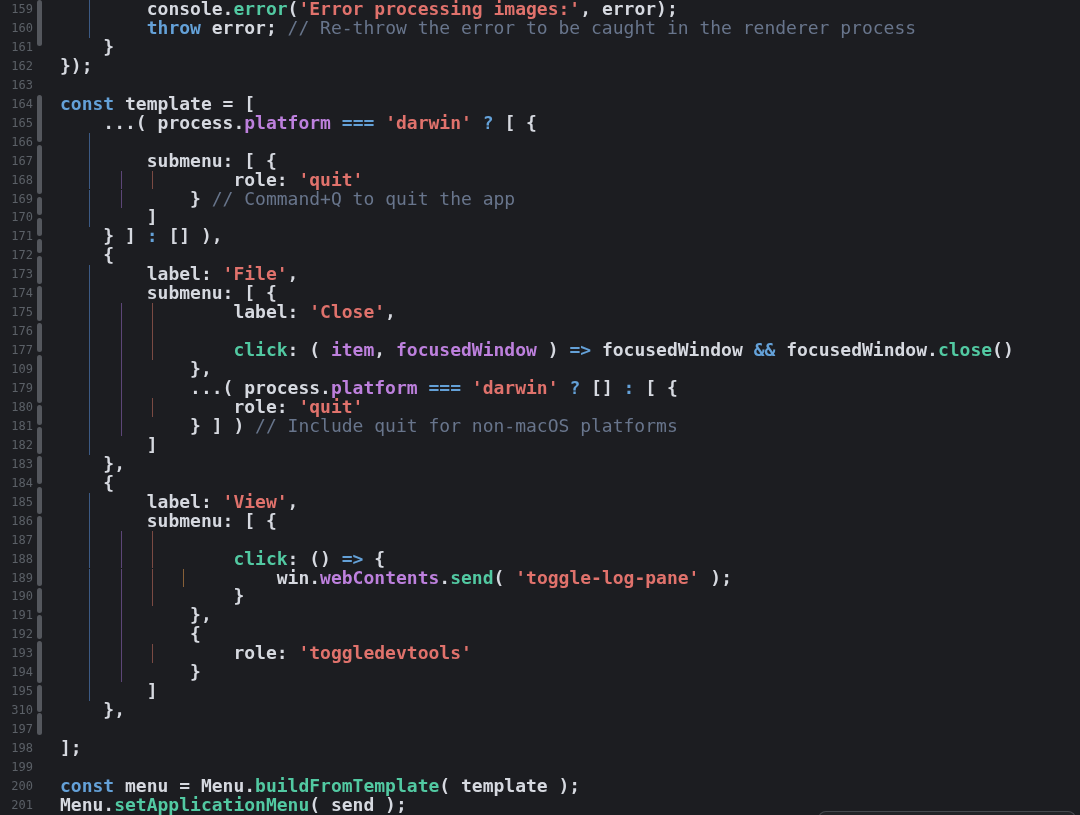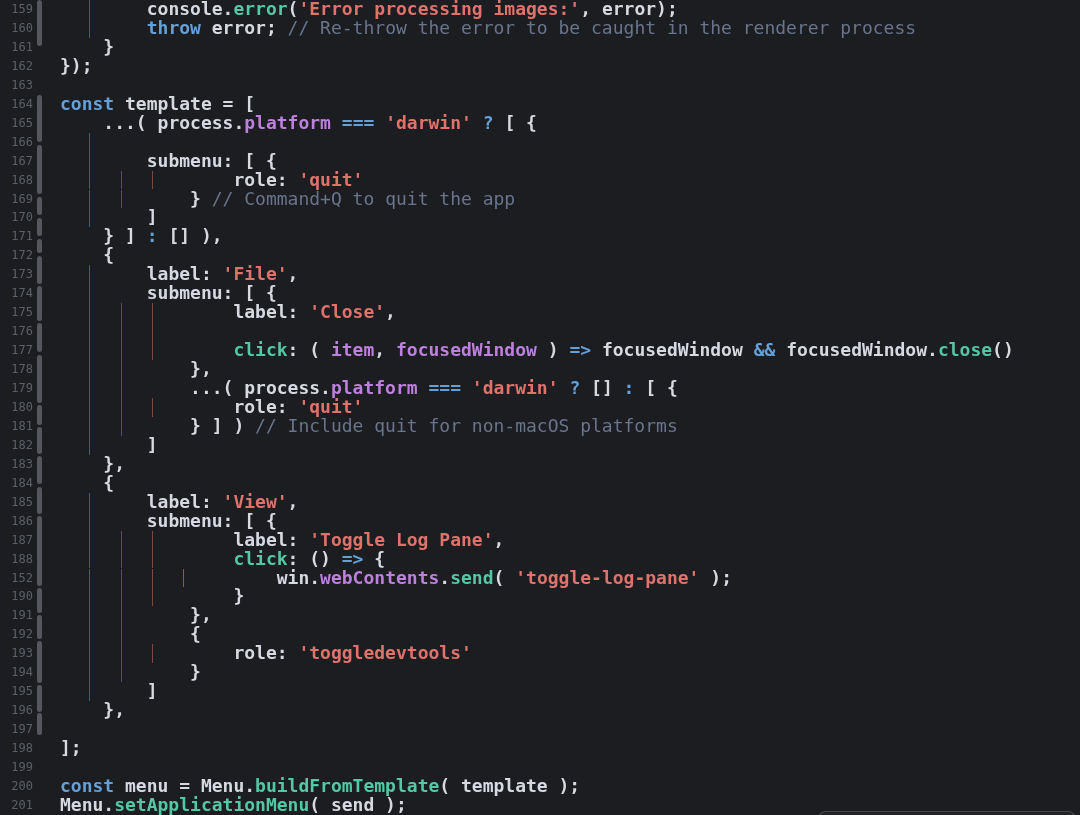--- a/index.html
+++ b/index.html
@@ -133,21 +133,21 @@
         <div class="guide g3" style="left: 151.97px;"></div>
       </div>
       <div class="line" style="top: 341.1px;">
         <span class="num">177</span>
         <div class="guide g1" style="left: 89.3232px;"></div>
         <div class="guide g2" style="left: 120.646px;"></div>
         <div class="guide g3" style="left: 151.97px;"></div>
         <span class="code">                <span class="fn">click</span><span class="pl">: ( </span><span class="prop">item</span><span class="pl">, </span><span class="prop">focusedWindow</span><span class="pl"> ) </span><span class="kw">=&gt;</span><span class="pl"> focusedWindow </span><span class="kw">&amp;&amp;</span><span class="pl"> focusedWindow.</span><span class="fn">close</span><span class="pl">()</span></span>
       </div>
       <div class="line" style="top: 360.05px;">
-        <span class="num">178</span>
+        <span class="num">109</span>
         <div class="guide g1" style="left: 89.3232px;"></div>
         <div class="guide g2" style="left: 120.646px;"></div>
         <span class="code">            <span class="pl">},</span></span>
       </div>
       <div class="line" style="top: 379px;">
         <span class="num">179</span>
         <div class="guide g1" style="left: 89.3232px;"></div>
         <div class="guide g2" style="left: 120.646px;"></div>
         <span class="code">            <span class="pl">...( process.</span><span class="prop">platform</span><span class="pl"> </span><span class="kw">===</span><span class="pl"> </span><span class="str">'darwin'</span><span class="pl"> </span><span class="kw">?</span><span class="pl"> [] </span><span class="kw">:</span><span class="pl"> [ {</span></span>
       </div>
@@ -185,31 +185,30 @@
       <div class="line" style="top: 511.65px;">
         <span class="num">186</span>
         <div class="guide g1" style="left: 89.3232px;"></div>
         <span class="code">        <span class="pl">submenu: [ {</span></span>
       </div>
       <div class="line" style="top: 530.6px;">
         <span class="num">187</span>
         <div class="guide g1" style="left: 89.3232px;"></div>
         <div class="guide g2" style="left: 120.646px;"></div>
         <div class="guide g3" style="left: 151.97px;"></div>
-        <span class="code">                <span class="pl">label: </span><span class="str">'Toggle Log Pane'</span><span class="pl">,</span></span>
       </div>
       <div class="line" style="top: 549.55px;">
         <span class="num">188</span>
         <div class="guide g1" style="left: 89.3232px;"></div>
         <div class="guide g2" style="left: 120.646px;"></div>
         <div class="guide g3" style="left: 151.97px;"></div>
         <span class="code">                <span class="fn">click</span><span class="pl">: () </span><span class="kw">=&gt;</span><span class="pl"> {</span></span>
       </div>
       <div class="line" style="top: 568.5px;">
-        <span class="num">152</span>
+        <span class="num">189</span>
         <div class="guide g1" style="left: 89.3232px;"></div>
         <div class="guide g2" style="left: 120.646px;"></div>
         <div class="guide g3" style="left: 151.97px;"></div>
         <div class="guide g4" style="left: 183.293px;"></div>
         <span class="code">                    <span class="pl">win.</span><span class="prop">webContents</span><span class="pl">.</span><span class="fn">send</span><span class="pl">( </span><span class="str">'toggle-log-pane'</span><span class="pl"> );</span></span>
       </div>
       <div class="line" style="top: 587.45px;">
         <span class="num">190</span>
         <div class="guide g1" style="left: 89.3232px;"></div>
         <div class="guide g2" style="left: 120.646px;"></div>
@@ -240,21 +239,21 @@
         <div class="guide g1" style="left: 89.3232px;"></div>
         <div class="guide g2" style="left: 120.646px;"></div>
         <span class="code">            <span class="pl">}</span></span>
       </div>
       <div class="line" style="top: 682.2px;">
         <span class="num">195</span>
         <div class="guide g1" style="left: 89.3232px;"></div>
         <span class="code">        <span class="pl">]</span></span>
       </div>
       <div class="line" style="top: 701.15px;">
-        <span class="num">196</span>
+        <span class="num">310</span>
         <span class="code">    <span class="pl">},</span></span>
       </div>
       <div class="line" style="top: 720.1px;">
         <span class="num">197</span>
         <span class="code"></span>
       </div>
       <div class="line" style="top: 739.05px;">
         <span class="num">198</span>
         <span class="code"><span class="pl">];</span></span>
       </div>

